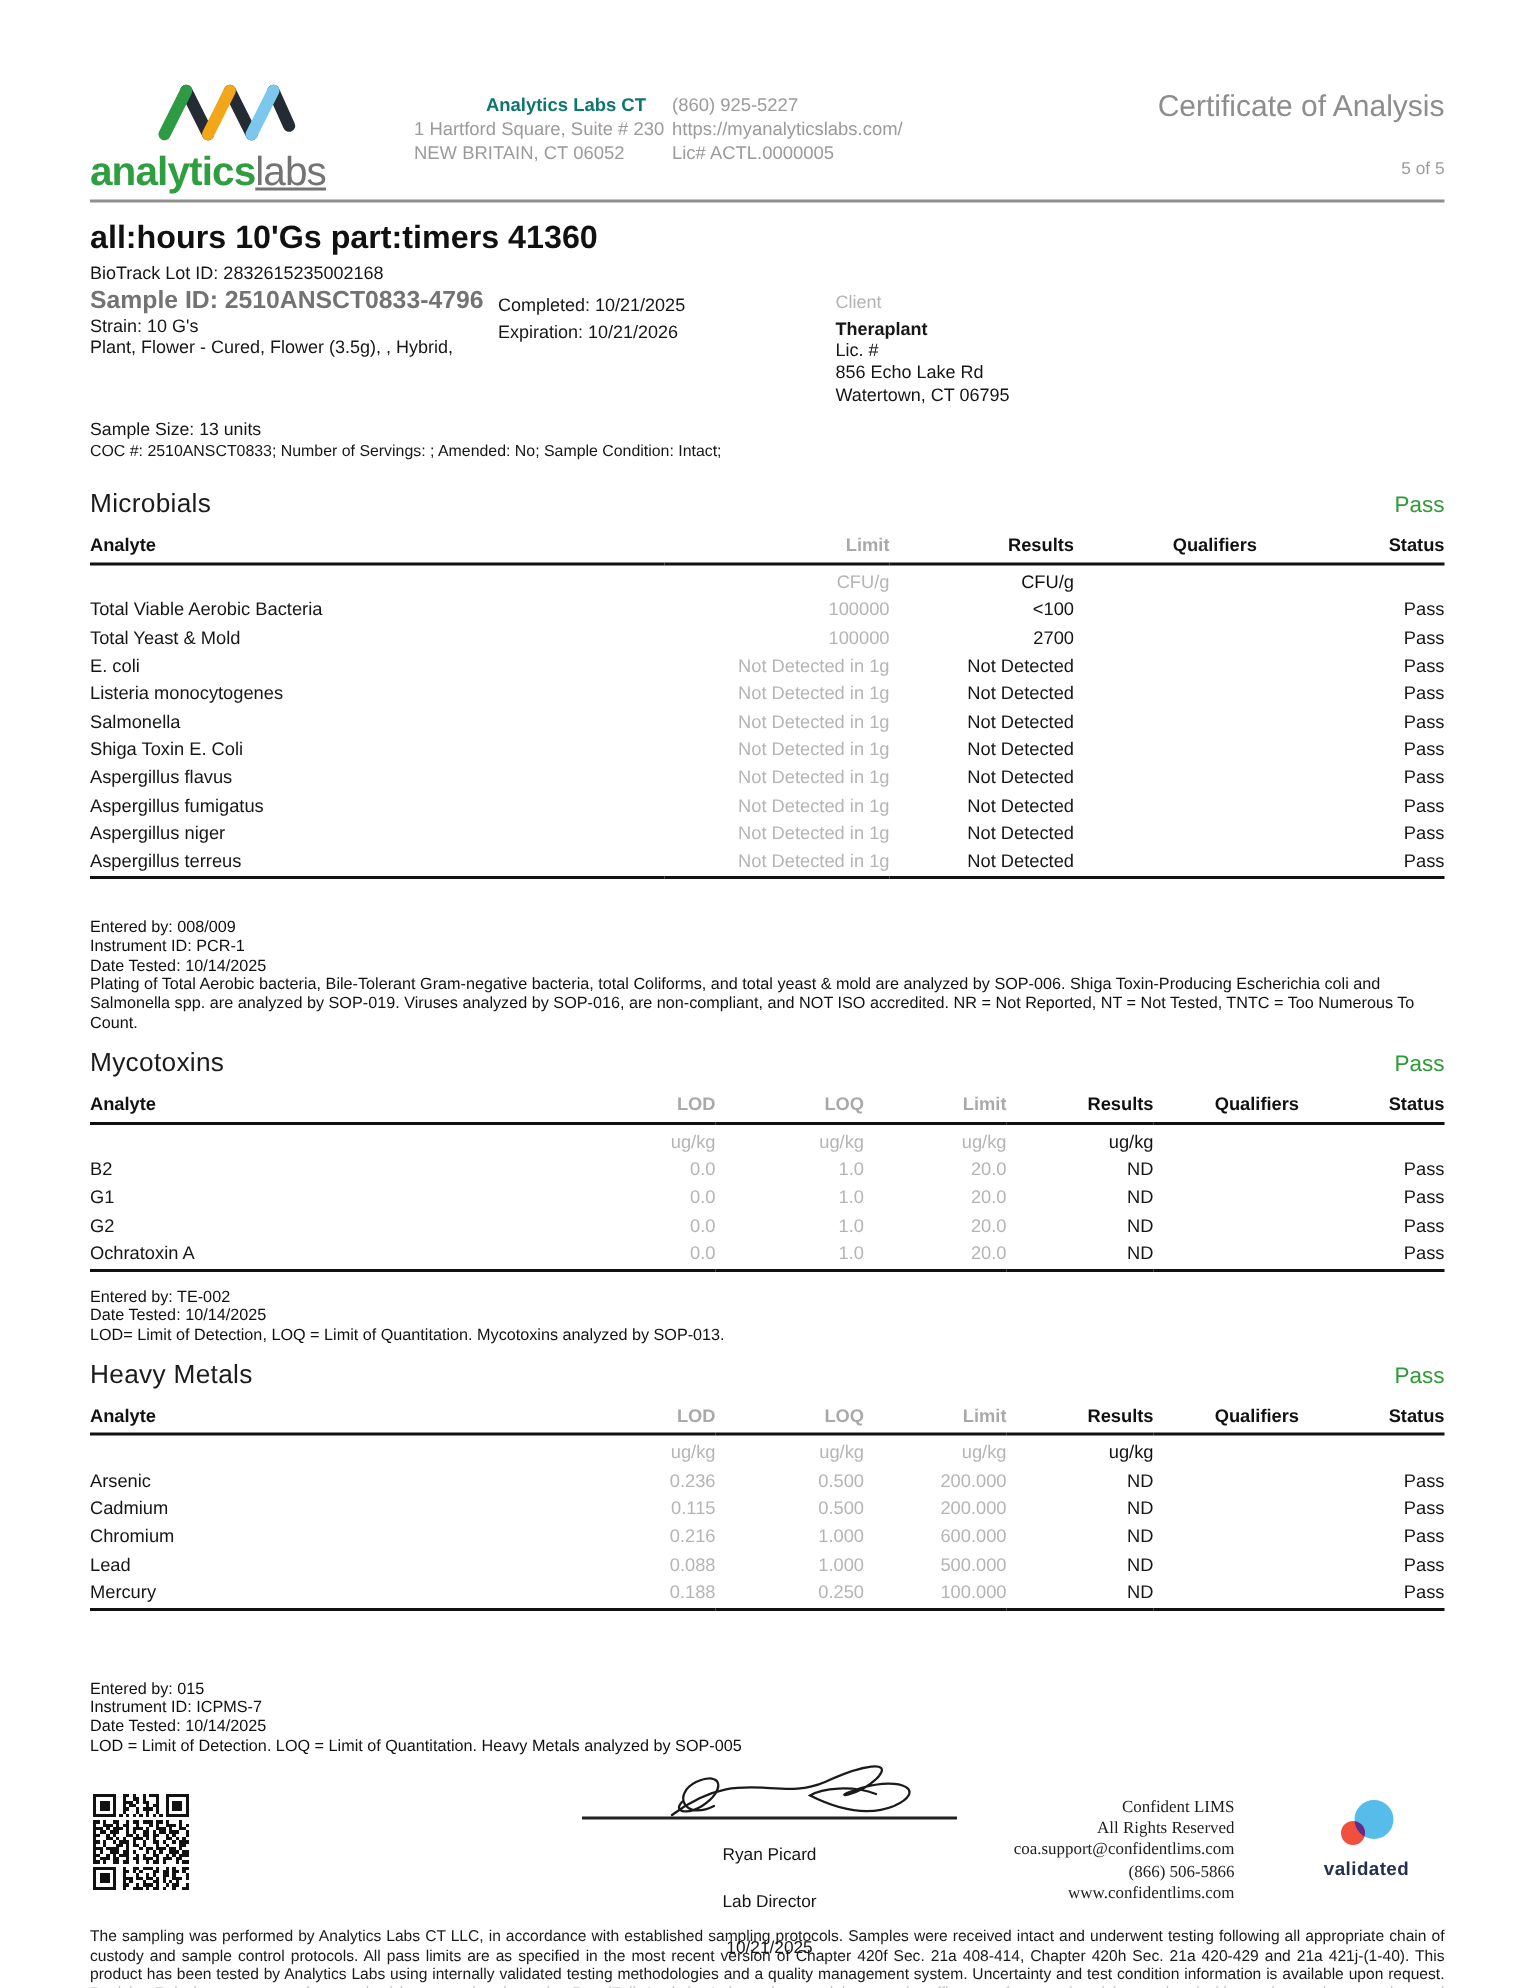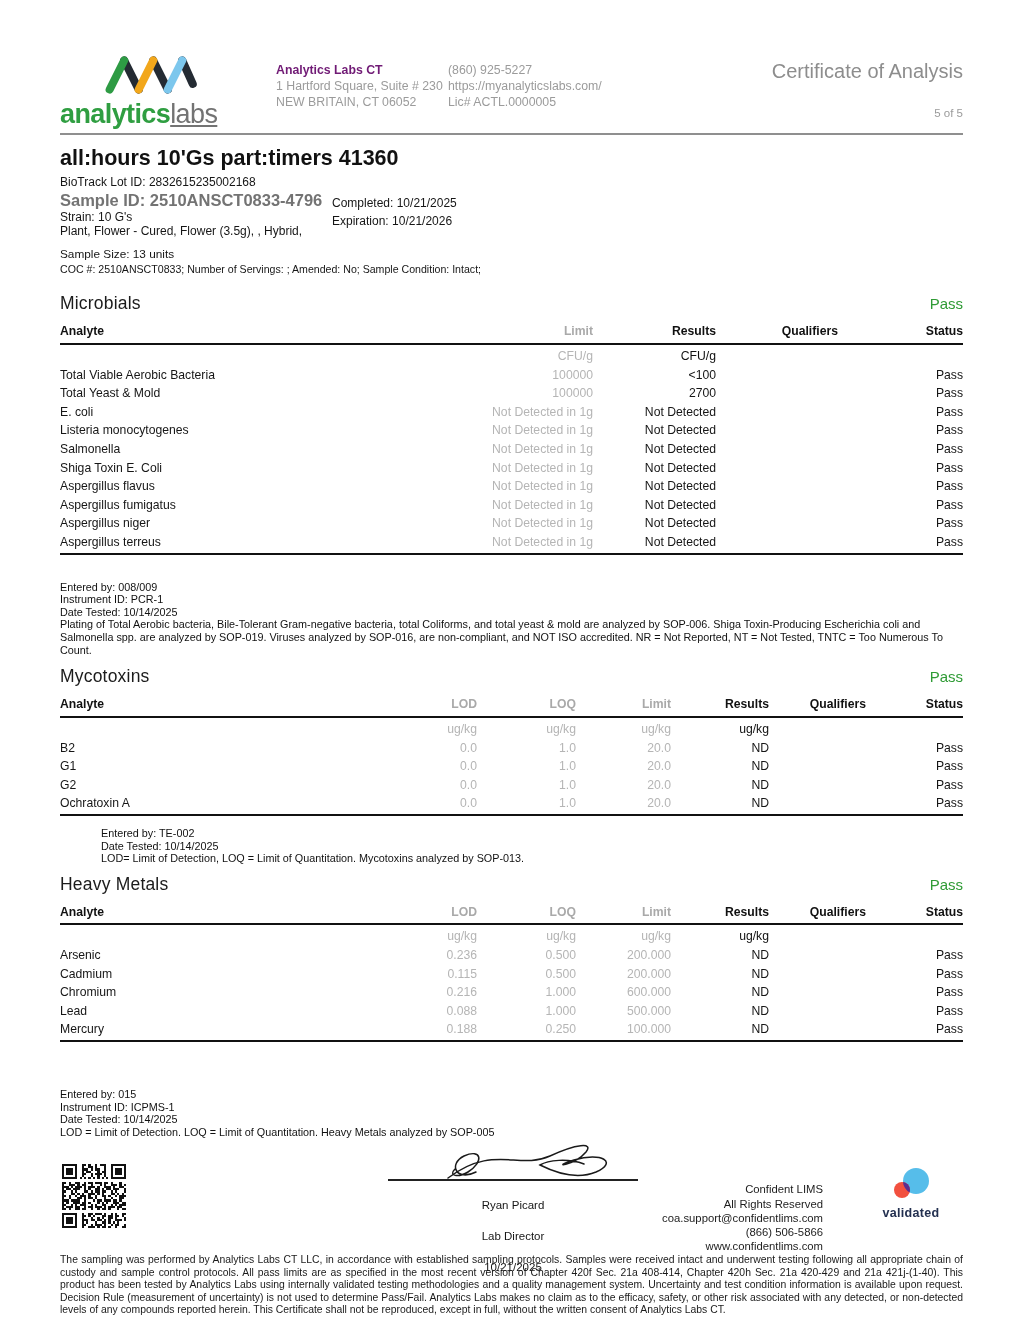--- a/index.html
+++ b/index.html
@@ -10,21 +10,21 @@
   
   .hdr{display:flex;align-items:flex-start;}
   .brand{width:196px;flex:0 0 auto;}
   .brand svg{display:block;margin-left:40px;}
   .wordmark{font-size:27px;letter-spacing:-0.6px;line-height:1;margin-top:1px;}
   .wordmark .w-green{color:#2f9e41;font-weight:700;}
   .wordmark .w-dark{color:#737373;font-weight:400;text-decoration:underline;}
   .lab-info{display:flex;margin-left:20px;margin-top:12px;font-size:12.3px;line-height:1.32;color:#9b9b9b;}
   .lab-info .col{width:172px;}
   .lab-info .col+.col{width:200px;}
-  .lab-name{color:#701a75;font-weight:700;}
+  .lab-name{color:#0f766e;font-weight:700;margin-left:48px;}
   .doc-meta{margin-left:auto;text-align:right;}
   .doc-title{font-size:20px;color:#8d8d8d;margin-top:10px;}
   .page-num{font-size:11.5px;color:#9b9b9b;margin-top:24px;}
   .hdr-rule{border:none;border-top:2px solid #8f8f8f;margin:5px 0 0 0;}
 
   
   .prod-title{font-size:21.5px;font-weight:700;margin:11px 0 0 0;color:#111;}
   .biotrack{font-size:12px;margin-top:4px;}
   .info-grid{display:flex;margin-top:2px;}
   .ig-left{width:272px;}
@@ -49,31 +49,31 @@
   .tbl th.c-an{text-align:left;}
   .tbl th,.tbl td{text-align:right;}
   .tbl .c-an{text-align:left;}
   .tbl th.c-dim{color:#a9a9a9;}
   .tbl td.c-dim{color:#b5b5b5;}
   .t-units td{padding-top:3px;}
   .t-units td.c-res{color:#111;}
   .tbl tbody tr:last-child td{border-bottom:2.5px solid #111;padding-bottom:2px;}
   .notes{font-size:10.8px;line-height:1.17;color:#111;}
   .notes-m1{margin-top:26px;}
-  .notes-m2{margin-top:11px;margin-left:41px;}
+  .notes-m2{margin-top:11px;}
   .notes-m3{margin-top:46px;}
 
   
   .footer{position:relative;height:74px;margin-top:26px;}
   .qr{position:absolute;left:2px;top:0;}
   .sig{position:absolute;left:328px;top:-28px;width:250px;text-align:center;}
   .sig svg{display:block;margin:0 auto -3px auto;}
   .sig-line{border-top:2px solid #222;}
   .sig-name{font-size:11.5px;line-height:1.12;margin-top:18px;}
-  .lims{position:absolute;right:140px;top:18px;text-align:right;font-size:11.3px;line-height:1.25;color:#1d1d1d;}
+  .lims{position:absolute;right:140px;top:2px;text-align:right;font-size:11.3px;line-height:1.25;color:#1d1d1d;font-family:Liberation Serif, serif;}
   .confident{position:absolute;right:14px;top:2px;width:76px;text-align:center;}
   .confident .c-word{font-size:12.5px;color:#233050;font-weight:600;margin-top:-2px;letter-spacing:.3px;}
   .disclaimer{font-size:10.4px;line-height:1.2;text-align:justify;margin-top:16px;color:#1a1a1a;}
 </style>
 </head>
 <body>
 
 <div class="page">
 
   <div class="hdr">
@@ -114,20 +114,27 @@
 
   <div class="info-grid">
     <div class="ig-left">
       <div class="sample-id">Sample ID: 2510ANSCT0833-4796</div>
       <div class="small-line">Strain: 10 G's</div>
       <div class="small-line">Plant, Flower - Cured, Flower (3.5g), , Hybrid,</div>
     </div>
     <div class="ig-mid">
       <div>Completed: 10/21/2025</div>
       <div>Expiration: 10/21/2026</div>
+    </div>
+    <div class="ig-right">
+      <div class="client-label">Client</div>
+      <div class="client-name">Theraplant</div>
+      <div>Lic. #</div>
+      <div>856 Echo Lake Rd</div>
+      <div>Watertown, CT 06795</div>
     </div>
   </div>
 
   <div class="sample-size">Sample Size: 13 units</div>
   <div class="coc">COC #: 2510ANSCT0833; Number of Servings: ; Amended: No; Sample Condition: Intact;</div>
 
   <div class="sec-head sec-m">
     <div class="sec-title">Microbials</div>
     <div class="sec-pass">Pass</div>
   </div>
@@ -391,21 +398,21 @@
           <td class="c-dim">0.250</td>
           <td class="c-dim">100.000</td>
           <td class="c-res">ND</td>
           <td class="c-qual"></td>
           <td class="c-status">Pass</td>
         </tr>
       </tbody>
   </table>
   <div class="notes notes-m3">
       <div>Entered by: 015</div>
-      <div>Instrument ID: ICPMS-1</div>
+      <div>Instrument ID: ICPMS-7</div>
       <div>Date Tested: 10/14/2025</div>
       <div>LOD = Limit of Detection. LOQ = Limit of Quantitation. Heavy Metals analyzed by SOP-005</div>
     </div>
 
   <div class="footer">
     <svg class="qr" width="64" height="64" viewBox="0 0 29 29" shape-rendering="crispEdges">
       <rect x="0" y="0" width="29" height="29" fill="#fff"></rect>
       <g fill="#111">
         <path d="M0 0h7v7h-7z M22 0h7v7h-7z M0 22h7v7h-7z" fill="#111"></path>
         <path d="M1 1h5v5h-5z M23 1h5v5h-5z M1 23h5v5h-5z" fill="#fff"></path>

